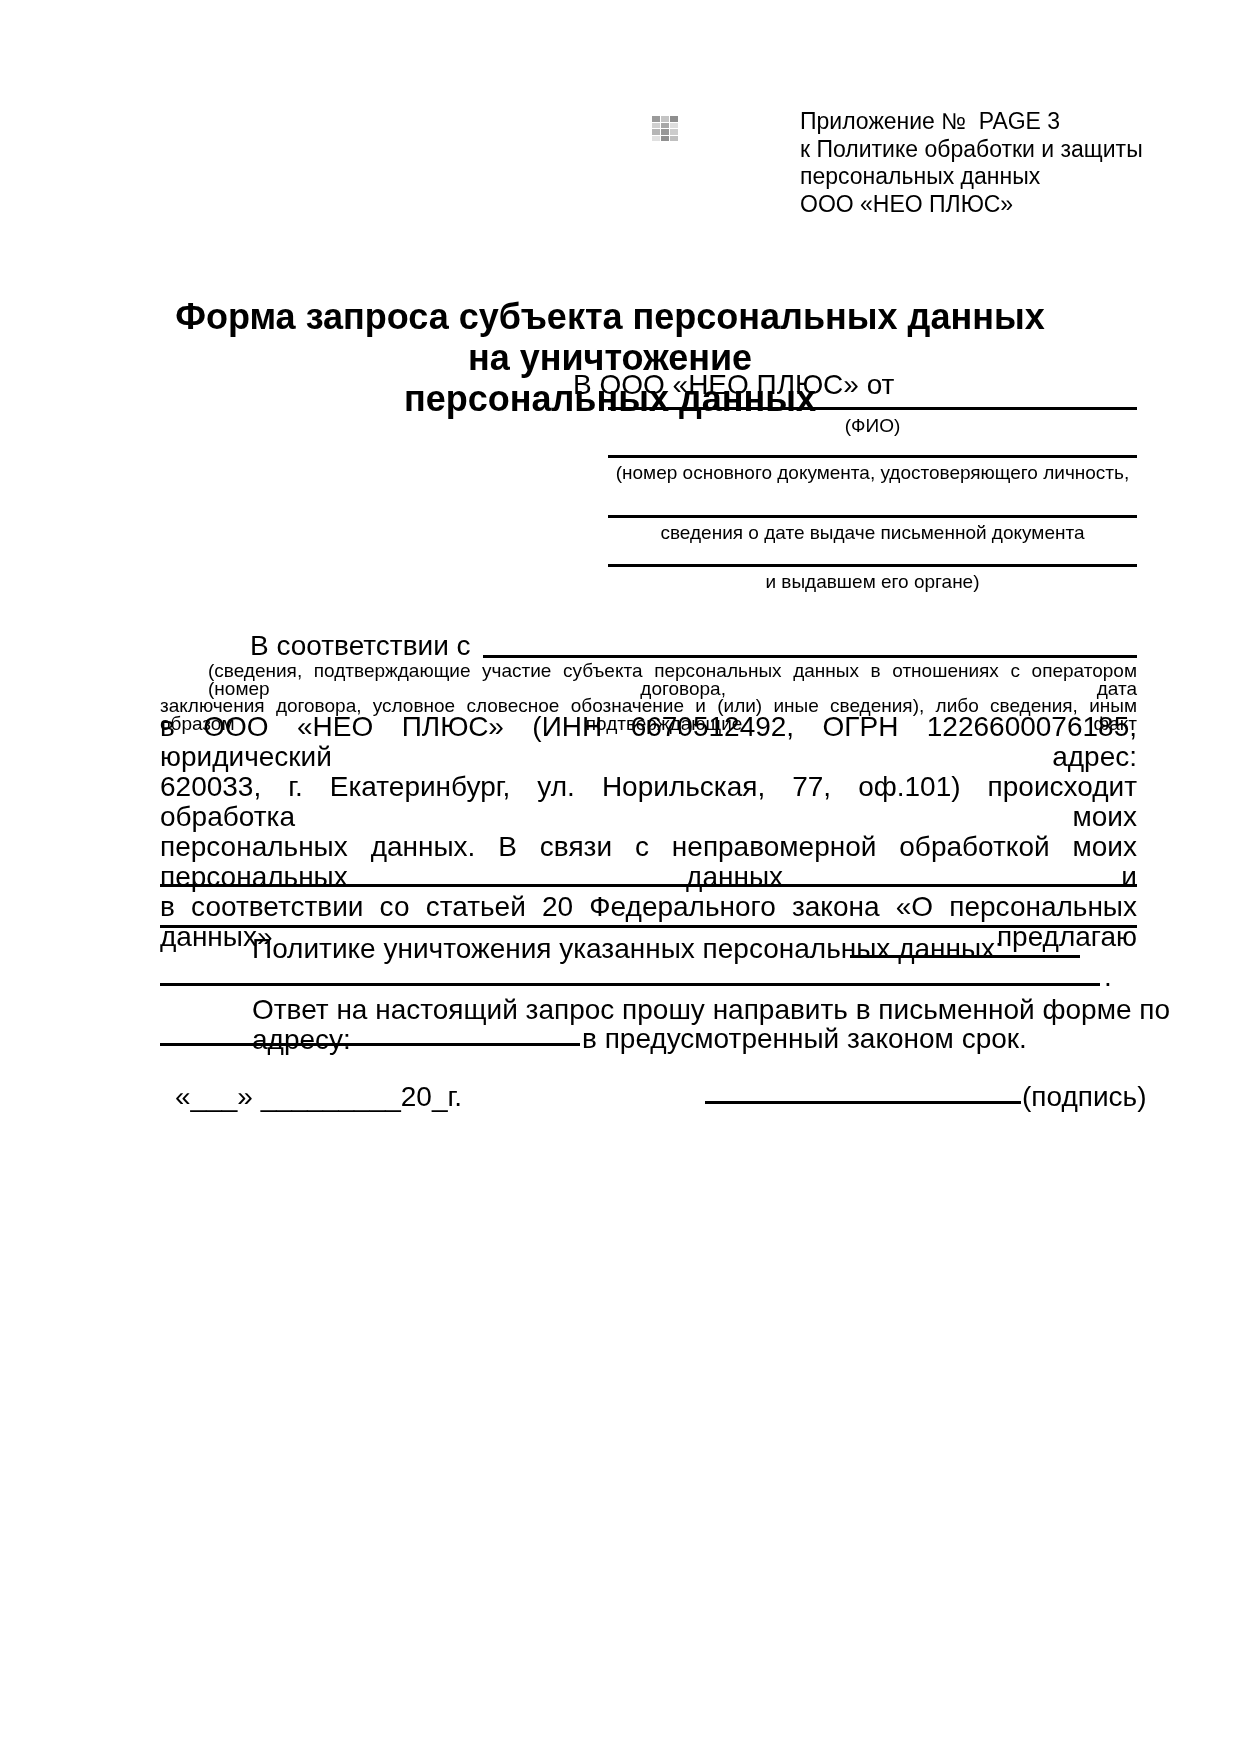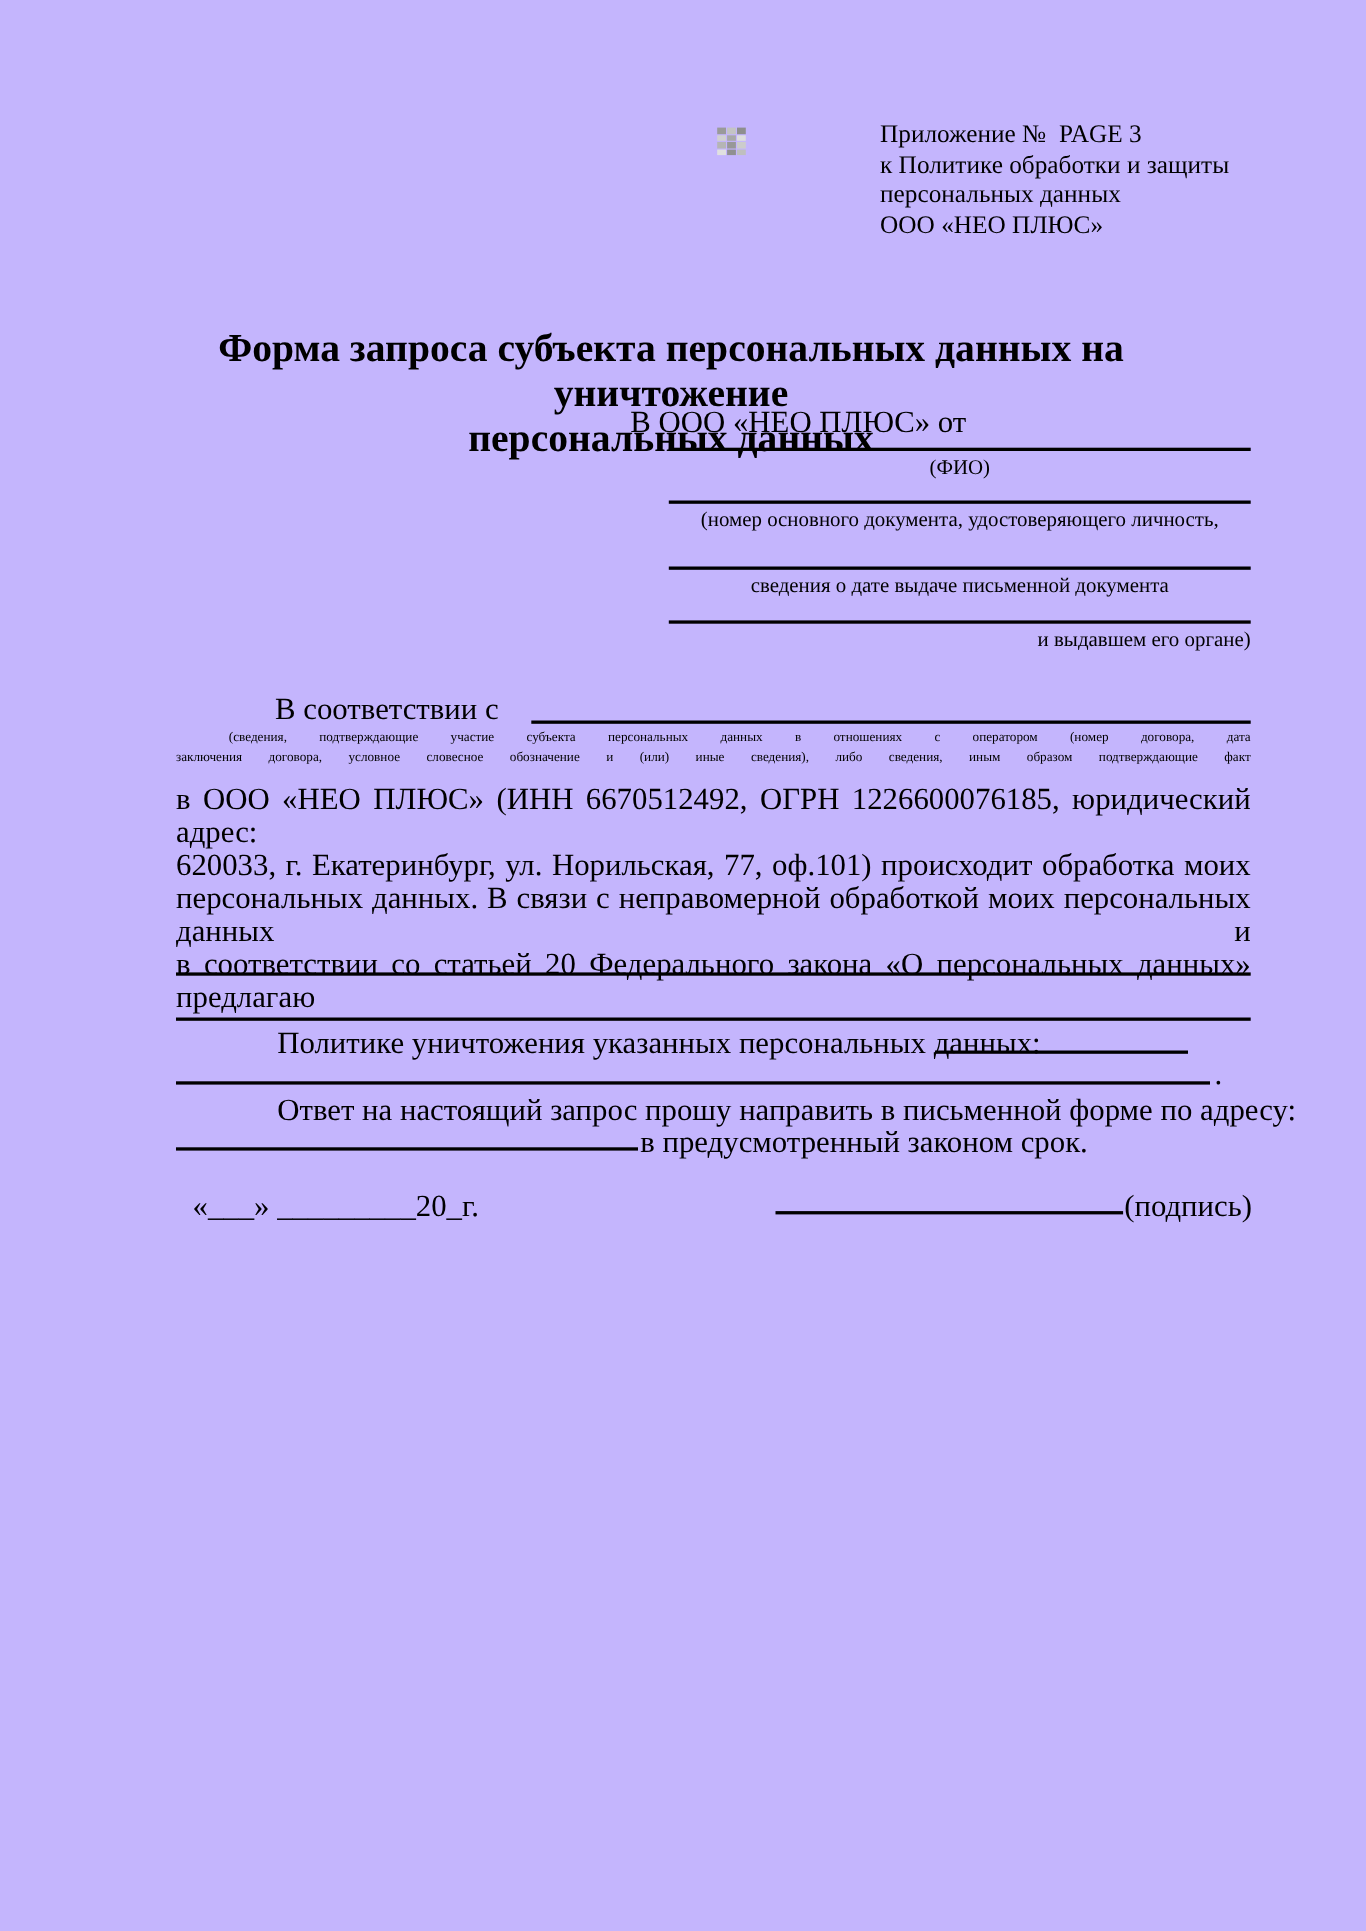--- a/index.html
+++ b/index.html
@@ -1,29 +1,29 @@
 <!DOCTYPE html>
 <html><head>
 <meta charset="utf-8">
 <style>
   html,body{margin:0;padding:0;background:#e8e8e8;}
   .page{
     position:relative;
     width:1242px;height:1755px;
-    background:#c4b5fd;
+    background:#ffffff;
     margin:0 auto;
-    font-family:Liberation Serif, serif;
+    font-family:Liberation Sans, sans-serif;
     color:#000;
     overflow:hidden;
   }
   .abs{position:absolute;}
   .t28{font-size:28px;line-height:30px;}
   .t23{font-size:23px;line-height:27.5px;}
   .t20{font-size:19px;line-height:23px;}
-  .t17{font-size:12px;line-height:17.5px;}
+  .t17{font-size:19px;line-height:17.5px;}
   .bold{font-weight:bold;}
   .center{text-align:center;}
   .blank{border-bottom:3px solid #000;height:0;}
   .jline{text-align:justify;text-align-last:justify;}
   .caption{left:608px;width:529px;text-align:center;}
   
   .artifact{
     left:652px;top:116px;width:26px;height:25px;
     display:grid;grid-template-columns:repeat(3,1fr);grid-template-rows:repeat(4,1fr);gap:1px;
   }
@@ -70,21 +70,21 @@
   <div class="abs blank" style="left:608px;top:407px;width:529px;"></div>
   <div class="abs t20 caption" style="top:414px;">(ФИО)</div>
 
   <div class="abs blank" style="left:608px;top:455px;width:529px;"></div>
   <div class="abs t20 caption" style="top:461px;">(номер основного документа, удостоверяющего личность,</div>
 
   <div class="abs blank" style="left:608px;top:515px;width:529px;"></div>
   <div class="abs t20 caption" style="top:521px;">сведения о дате выдаче письменной документа</div>
 
   <div class="abs blank" style="left:608px;top:564px;width:529px;"></div>
-  <div class="abs t20 caption" style="top:570px;text-align:right;">и выдавшем его органе)</div>
+  <div class="abs t20 caption" style="top:570px;">и выдавшем его органе)</div>
 
   <div class="abs t28" style="left:250px;top:631px;">В соответствии с</div>
   <div class="abs blank" style="left:483px;top:655px;width:654px;"></div>
 
   <div class="abs t17" style="left:160px;top:662px;width:977px;">
     <div class="jline" style="padding-left:48px;">(сведения, подтверждающие участие субъекта персональных данных в отношениях с оператором (номер договора, дата</div>
     <div class="jline">заключения договора, условное словесное обозначение и (или) иные сведения), либо сведения, иным образом подтверждающие факт</div>
   </div>
 
   <div class="abs t28" style="left:160px;top:712px;width:977px;">

